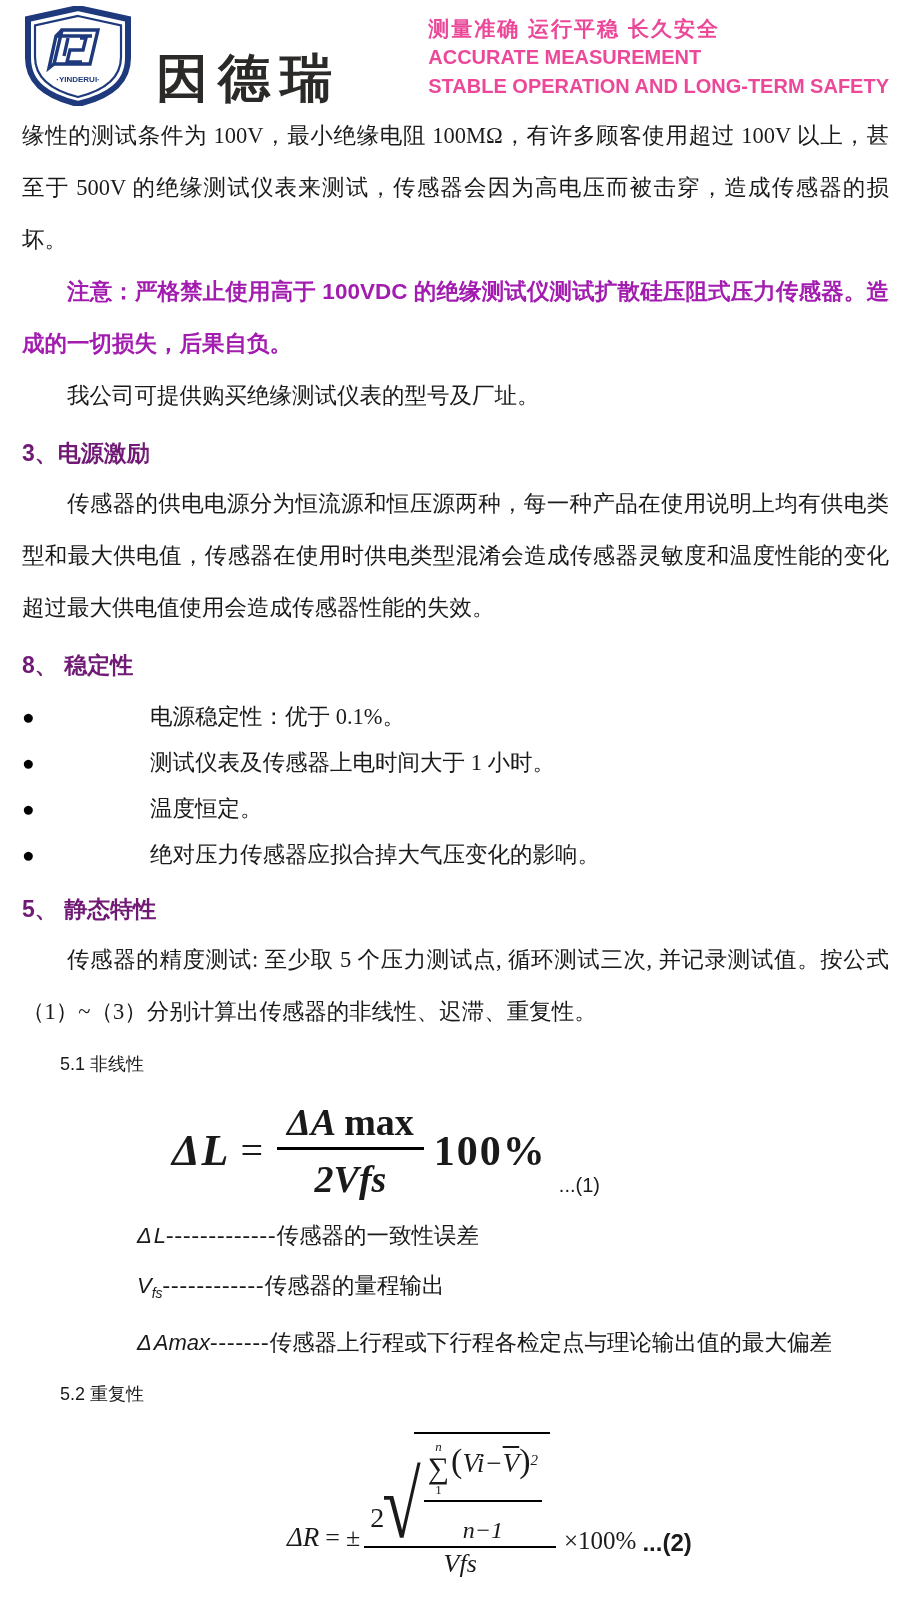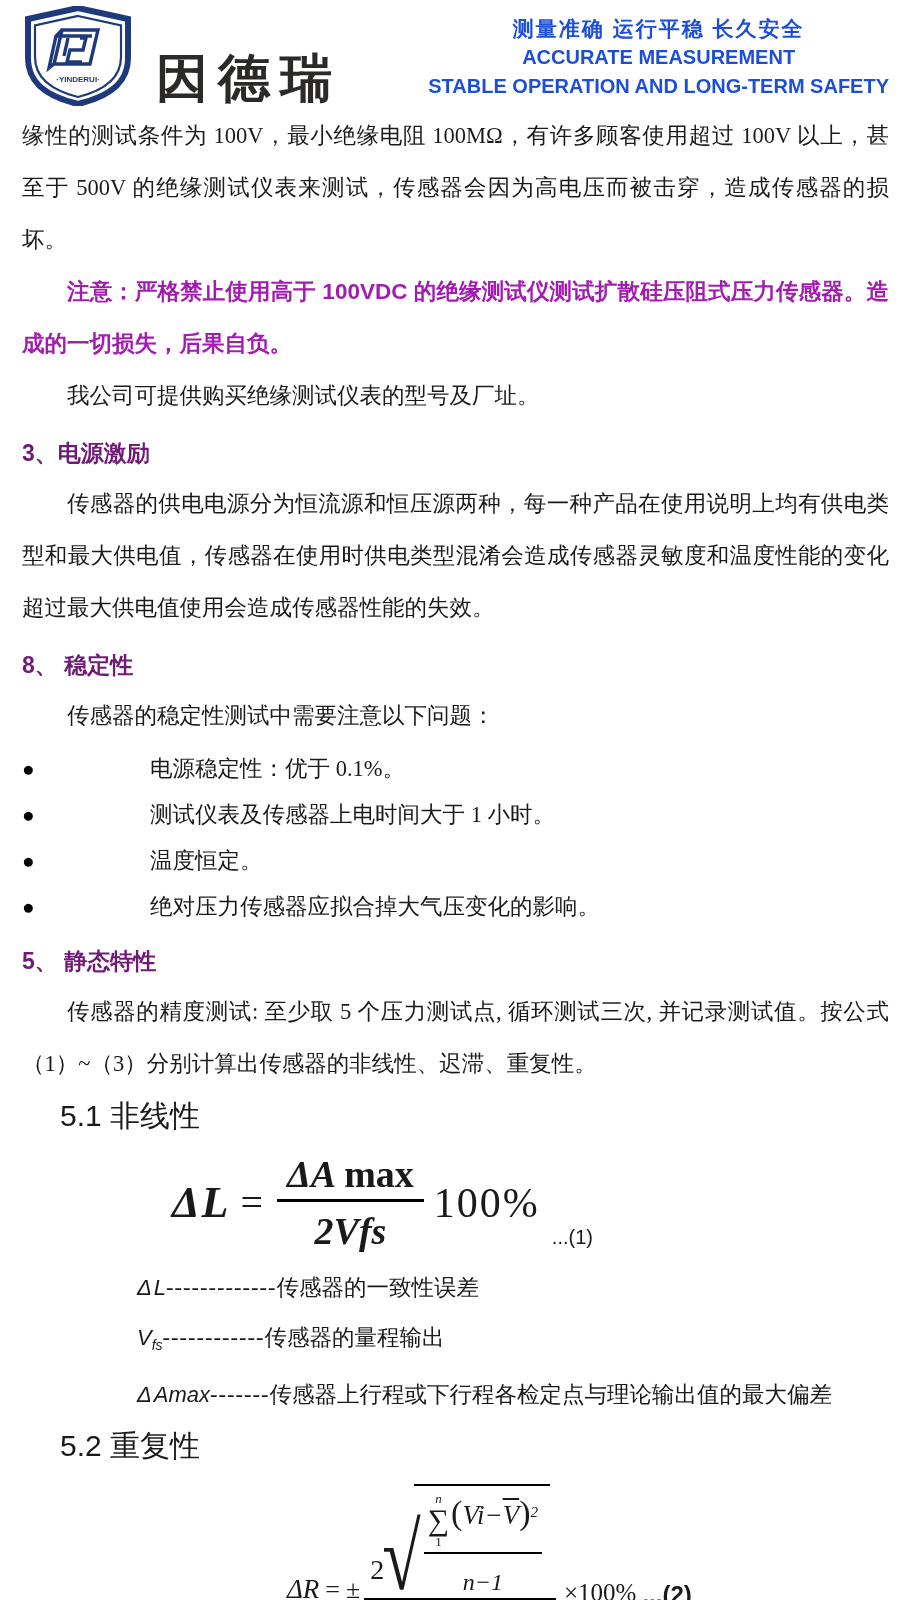--- a/index.html
+++ b/index.html
@@ -12,22 +12,22 @@
   .page { width:911px; height:1600px; display:flex; flex-direction:column; padding:6px 22px 0 22px; }
 
   
   .header { display:flex; align-items:flex-start; height:104px; flex:none; }
   .logo-wrap { width:112px; height:100px; flex:none; }
   .brand {
     font-family:"Liberation Sans","DejaVu Sans",sans-serif;
     font-weight:900; font-size:52px; letter-spacing:10px;
     color:#2b2a29; margin:38px 0 0 22px; flex:none;
   }
-  .taglines { margin-left:auto; text-align:center; padding-top:8px;
-    font-family:"Liberation Sans","DejaVu Sans",sans-serif; font-weight:bold; color:#1d4ed8; }
+  .taglines { margin-left:auto; text-align:left; padding-top:8px;
+    font-family:"Liberation Sans","DejaVu Sans",sans-serif; font-weight:bold; color:#ec4899; }
   .tagline-cn { font-size:21px; letter-spacing:2px; line-height:29px; }
   .tagline-en { font-size:20px; line-height:29px; }
 
   
   .content { flex:1 1 auto; }
   .para { font-size:22.5px; line-height:52px; text-align:justify; }
   .indent { text-indent:2em; }
   .note {
     font-family:"Liberation Sans","DejaVu Sans",sans-serif;
     font-weight:bold; color:#a21caf;
@@ -35,36 +35,36 @@
   .sec-head {
     font-family:"Liberation Sans","DejaVu Sans",sans-serif;
     font-weight:bold; font-size:23px; color:#701a75;
     line-height:50px; margin-top:6px;
   }
   .bullets { list-style:none; margin:4px 0 2px 0; }
   .bullets li { display:flex; align-items:baseline; line-height:45px; font-size:22.5px; }
   .blt { flex:none; width:128px; font-size:21px; color:#000; }
   .sub-head {
     font-family:"Liberation Sans","DejaVu Sans",sans-serif;
-    font-size:30px; line-height:44px; margin-left:38px; margin-top:4px;
+    font-size:18px; line-height:44px; margin-left:38px; margin-top:4px;
   }
 
   
   .formula1 {
     margin:14px 0 6px 150px; display:flex; align-items:center;
     font-family:"Liberation Serif","DejaVu Serif",serif;
   }
   .f1-lhs { font-size:44px; font-style:italic; font-weight:bold; letter-spacing:2px; }
   .f1-eq { font-size:40px; margin:0 14px 0 10px; }
   .frac { display:inline-block; text-align:center; vertical-align:middle; }
   .frac .num { display:block; border-bottom:3px solid #000; padding:0 10px 3px 10px; }
   .frac .den { display:block; padding-top:7px; }
   .f1 .num, .f1 .den { font-size:38px; font-style:italic; font-weight:bold; }
   .f1-max { font-style:normal; font-weight:bold; margin-left:8px;margin-top:8px; }
-  .f1-tail { font-size:42px; font-weight:normal; margin-left:10px; letter-spacing:2px; }
+  .f1-tail { font-size:42px; font-weight:bold; margin-left:10px; letter-spacing:2px; }
   .f1-label { font-family:"Liberation Sans","DejaVu Sans",sans-serif; font-size:20px; align-self:flex-end; margin:0 0 4px 12px; }
 
   
   .defs { margin-top:10px; }
   .def-line { font-size:22.5px; line-height:50px; text-indent:115px; text-align:justify; }
   .def-line .wrapfix { text-indent:0; }
   .d-term { font-family:"Liberation Sans","DejaVu Sans",sans-serif; font-style:italic; font-size:22px; }
   .d-sym { font-style:italic; margin-right:2px; }
   .d-dashes { letter-spacing:1px; }
   sub { font-size:14px; }
@@ -129,21 +129,20 @@
     <p class="para">缘性的测试条件为 100V，最小绝缘电阻 100MΩ，有许多顾客使用超过 100V 以上，甚至于 500V 的绝缘测试仪表来测试，传感器会因为高电压而被击穿，造成传感器的损坏。</p>
 
     <p class="para indent note">注意：严格禁止使用高于 100VDC 的绝缘测试仪测试扩散硅压阻式压力传感器。造成的一切损失，后果自负。</p>
 
     <p class="para indent">我公司可提供购买绝缘测试仪表的型号及厂址。</p>
 
     <div class="sec-head">3、电源激励</div>
     <p class="para indent">传感器的供电电源分为恒流源和恒压源两种，每一种产品在使用说明上均有供电类型和最大供电值，传感器在使用时供电类型混淆会造成传感器灵敏度和温度性能的变化超过最大供电值使用会造成传感器性能的失效。</p>
 
     <div class="sec-head">8、 稳定性</div>
-    <p class="para indent">传感器的稳定性测试中需要注意以下问题：</p>
 
     <ul class="bullets">
       <li>
         <span class="blt">●</span>
         <span>电源稳定性：优于 0.1%。</span>
       </li>
       <li>
         <span class="blt">●</span>
         <span>测试仪表及传感器上电时间大于 1 小时。</span>
       </li>

